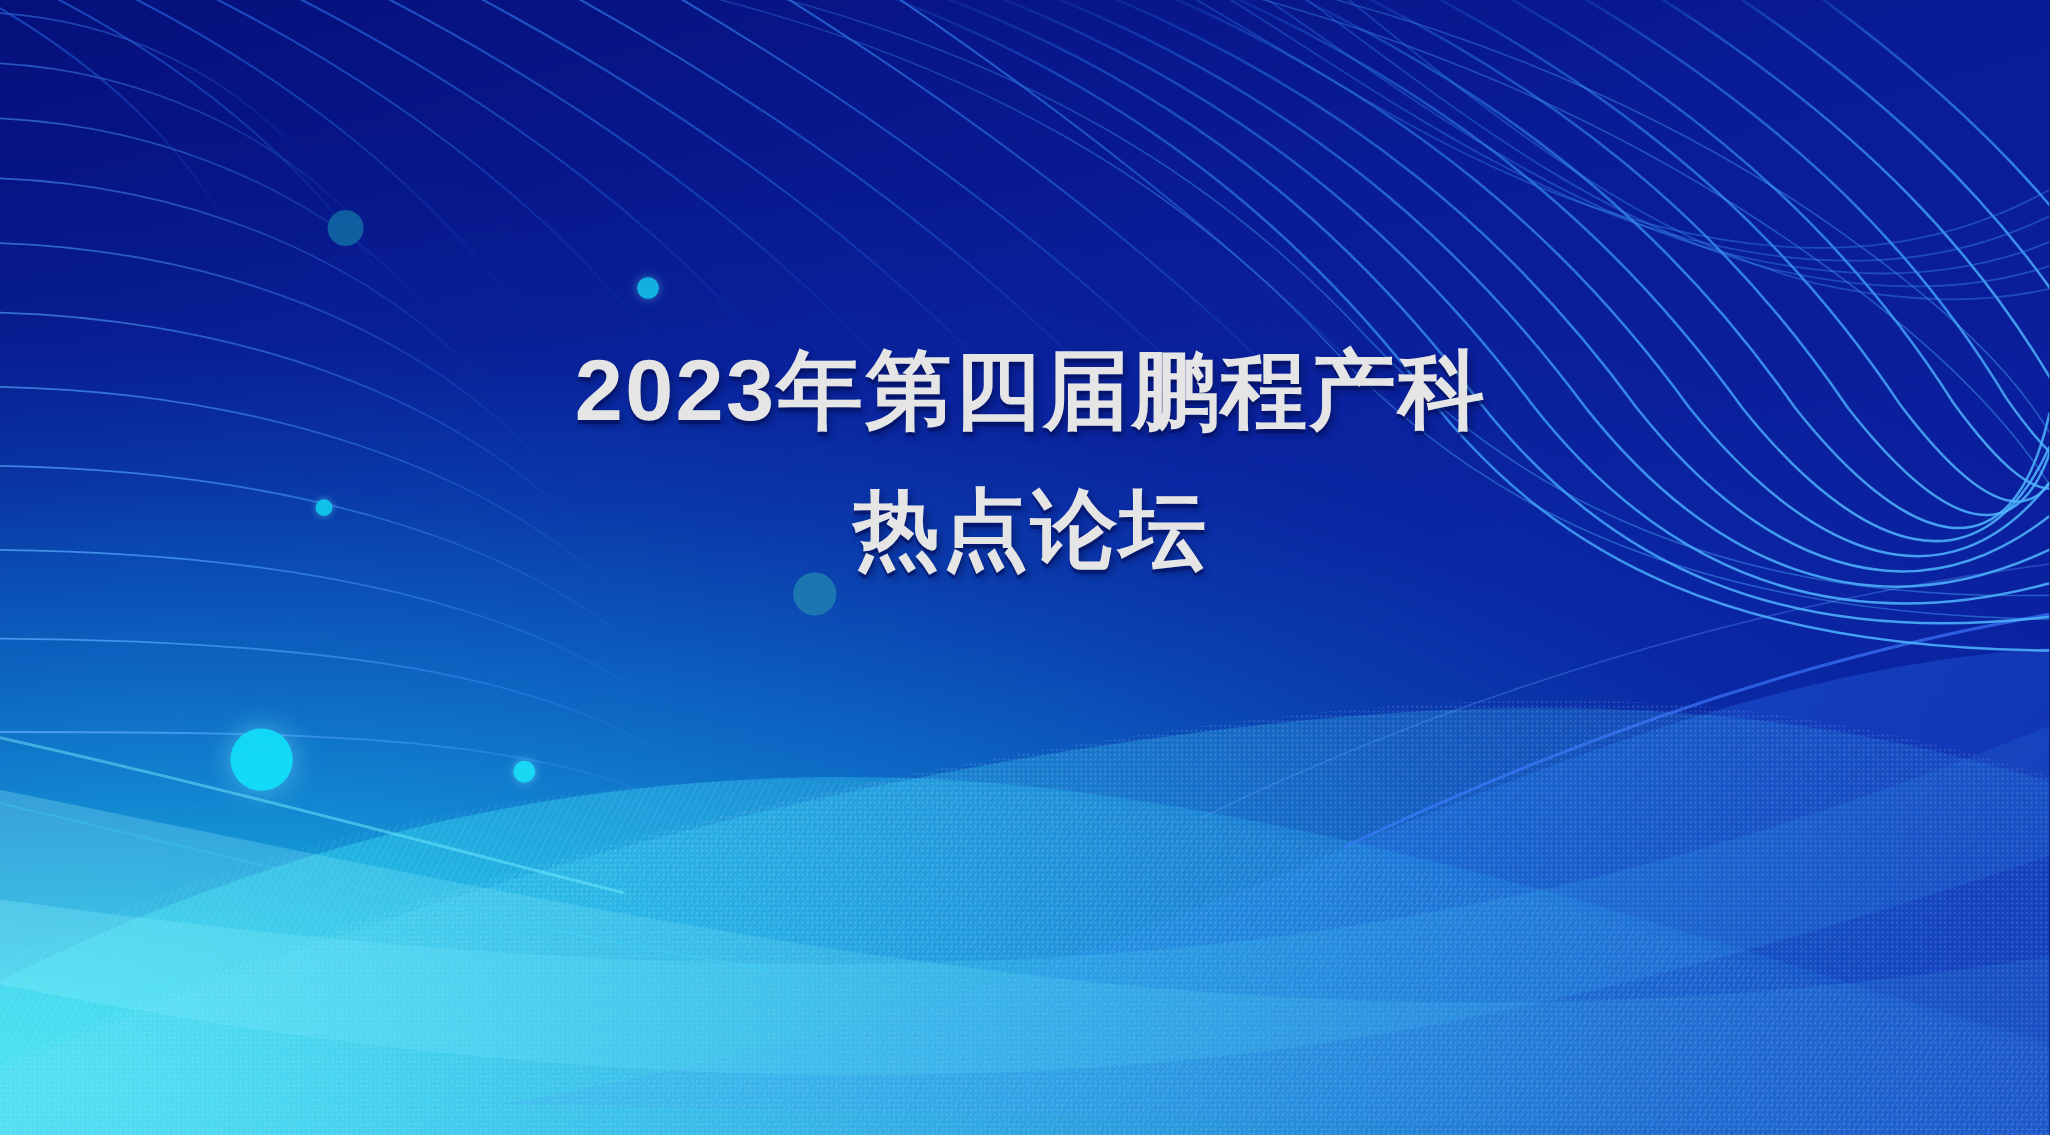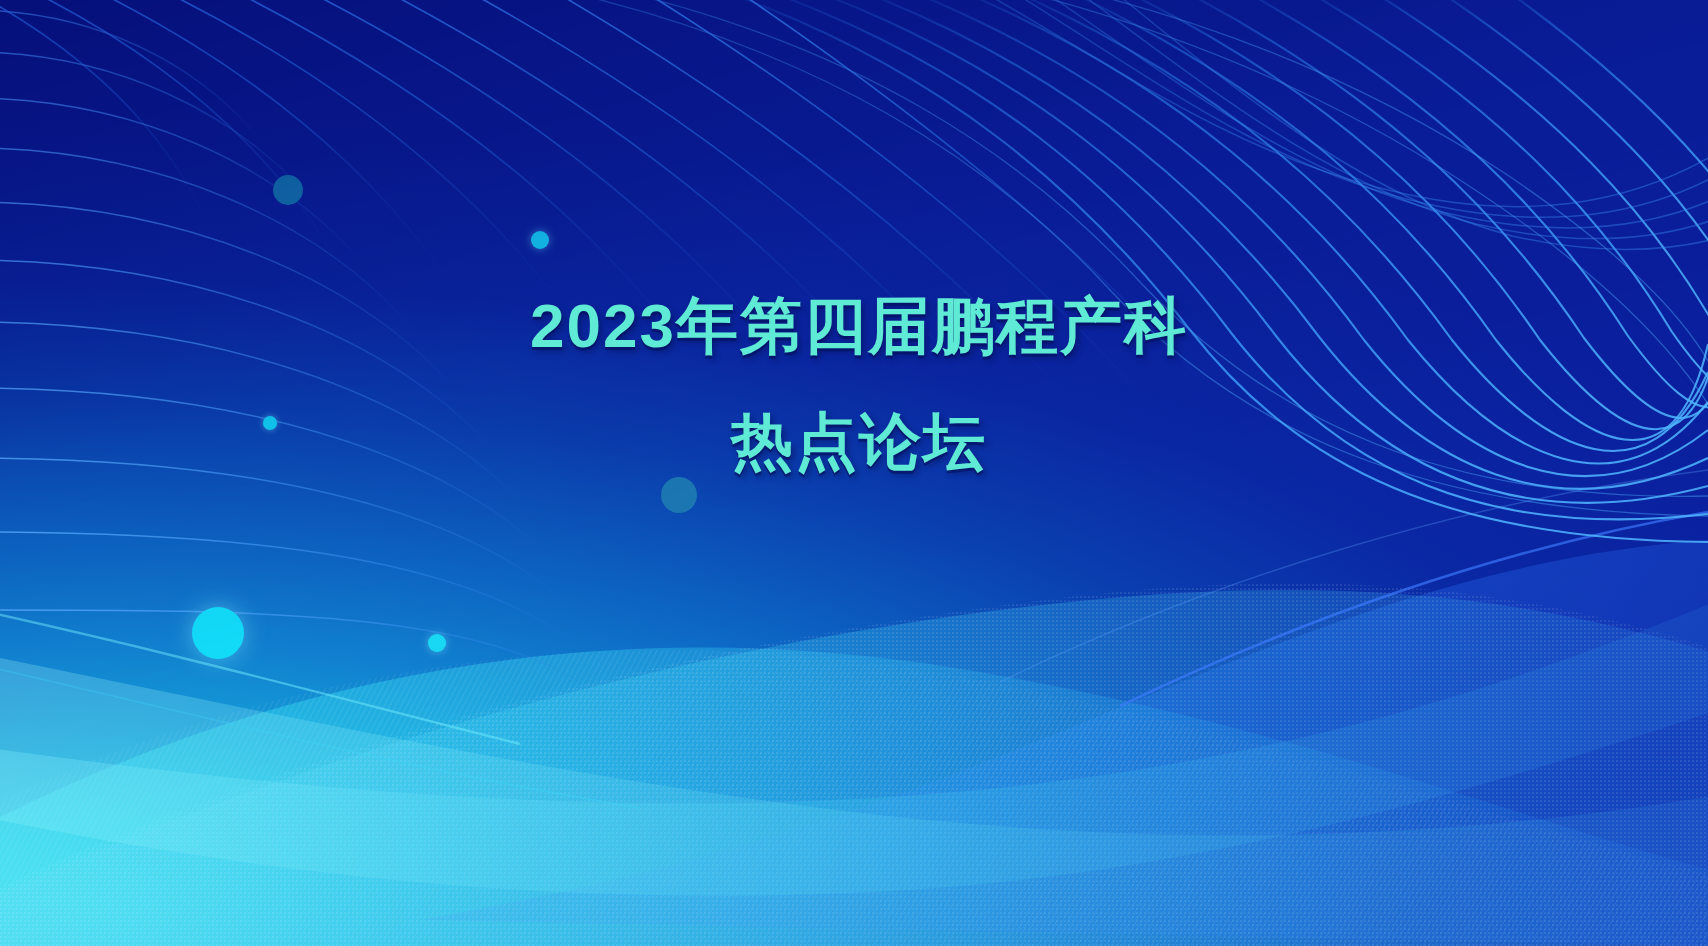--- a/index.html
+++ b/index.html
@@ -44,23 +44,23 @@
   #title-block {
     position: absolute;
     left: 0;
     right: 0;
     top: 268px;
     text-align: center;
     z-index: 40;
   }
   .title-line {
     display: block;
-    color: #5eead4;
+    color: #e5e5e5;
     font-weight: 700;
-    font-size: 62px;
+    font-size: 72px;
     line-height: 116px;
     letter-spacing: 2px;
     white-space: nowrap;
     text-shadow:
       0 3px 0 rgba(3,14,90,0.55),
       3px 4px 6px rgba(2,10,70,0.45);
     text-align: center;
   }
   #title-line-1 { padding-left: 10px; }
   #title-line-2 { padding-left: 10px; }

